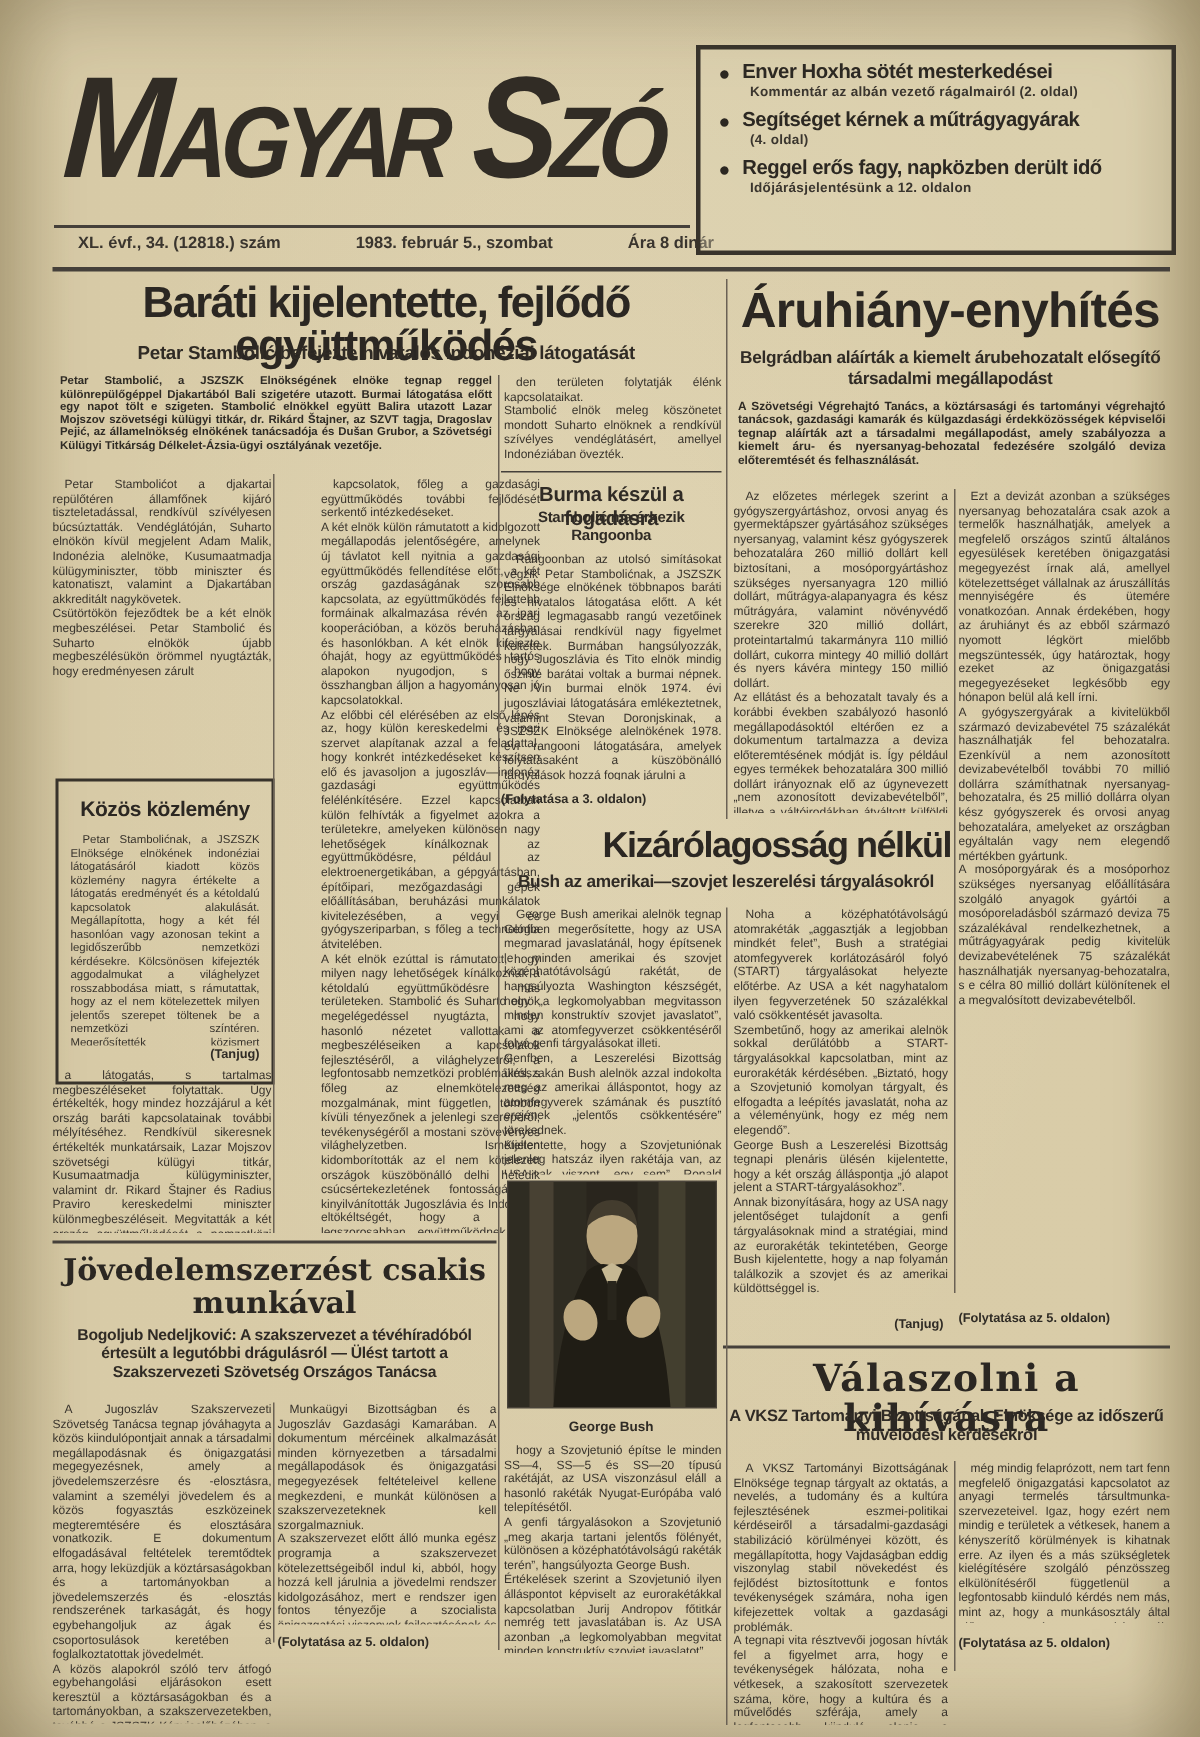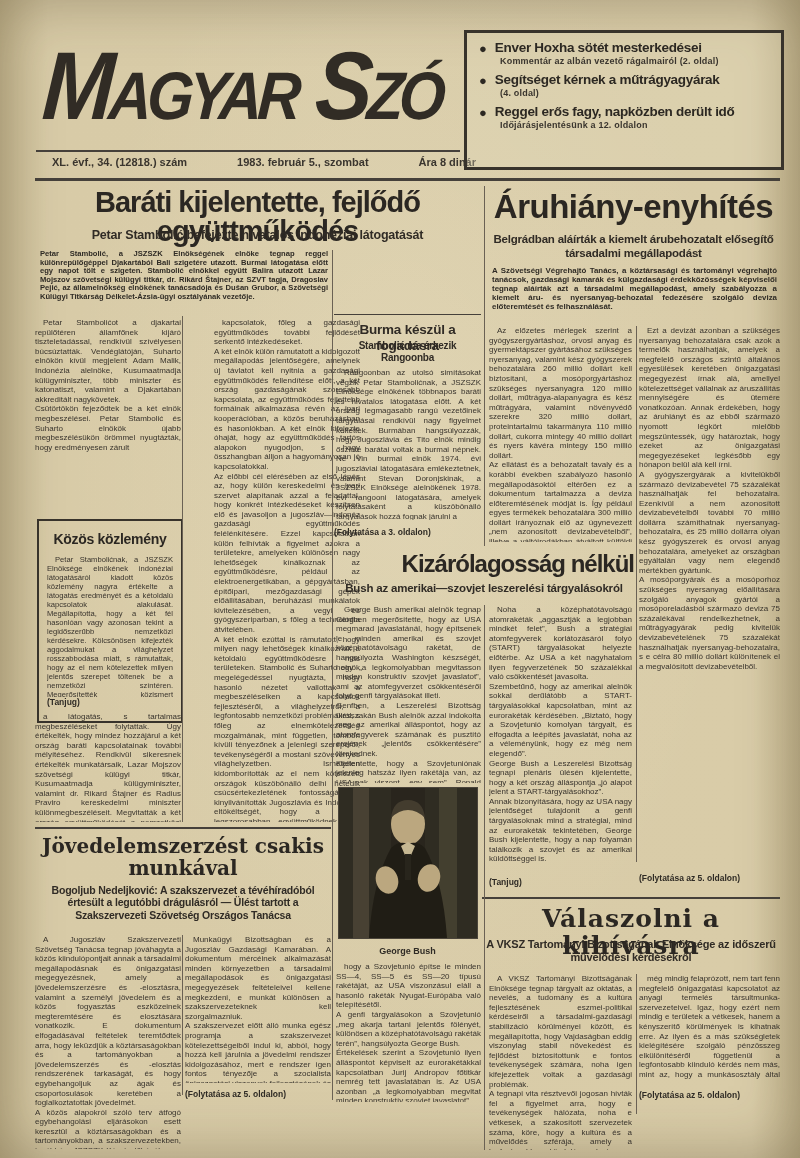--- a/index.html
+++ b/index.html
@@ -31,21 +31,21 @@
   .hl-bullet{font-size:13px;line-height:15px;margin-right:8px;color:#2c2822;}
   .hl-title{font-size:13.5px;font-weight:bold;letter-spacing:-.3px;color:#2c2822;line-height:1.1;}
   .hl-sub{font-size:9px;font-weight:bold;margin-left:21px;color:#3a352e;letter-spacing:.2px;}
   .headline-xl{font-weight:bold;text-align:center;color:#2b2722;letter-spacing:-1px;line-height:1;}
   .headline-serif{font-family:"DejaVu Serif", serif;font-weight:bold;text-align:center;color:#2b2722;line-height:1.08;}
   .subhead{font-weight:bold;text-align:center;color:#302b25;line-height:1.18;letter-spacing:-.2px;}
   .lead{font-weight:bold;font-size:7.6px;line-height:8.6px;text-align:justify;white-space:pre-line;overflow:hidden;color:#2f2b25;}
   .body{font-size:8px;line-height:9.6px;text-align:justify;white-space:pre-line;overflow:hidden;color:#38332c;}
   .body::first-letter{padding-left:8px;}
   .contnote{font-size:8.5px;font-weight:bold;text-align:left;color:#2f2b25;}
-  .signote{font-size:8.5px;font-weight:bold;color:#2f2b25;}
+  .signote{font-size:8.5px;font-weight:bold;text-align:right;color:#2f2b25;}
   .kbox{border:2px solid #38332b;padding:6px 8px;}
   .kbox-title{font-size:14px;font-weight:bold;text-align:center;margin:4px 0 8px 0;color:#2b2722;letter-spacing:-.3px;}
   .photo-frame{background:#24221d;overflow:hidden;box-shadow:0 0 0 1px #4a443a;}
   .caption{font-size:9px;font-weight:bold;text-align:center;color:#2f2b25;}
 </style>
 </head>
 <body>
 
 <div id="page">
 
@@ -80,20 +80,22 @@
         <span class="hl-bullet">●</span>
         <span class="hl-title">Reggel erős fagy, napközben derült idő</span>
       </div>
       <div class="hl-sub">Időjárásjelentésünk a 12. oldalon</div>
     </div>
   </div>
 
   <div class="abs headline-xl" style="left:35px;top:188px;width:445px;font-size:29px;">Baráti kijelentette, fejlődő együttműködés</div>
   <div class="abs subhead" style="left:35px;top:228px;width:445px;font-size:12.5px;">Petar Stambolić befejezte hivatalos indonéziai látogatását</div>
   <div class="abs lead" style="left:40px;top:250px;width:288px;height:64px;">Petar Stambolić, a JSZSZK Elnökségének elnöke tegnap reggel különrepülőgéppel Djakartából Bali szigetére utazott. Burmai látogatása előtt egy napot tölt e szigeten. Stambolić elnökkel együtt Balira utazott Lazar Mojszov szövetségi külügyi titkár, dr. Rikárd Štajner, az SZVT tagja, Dragoslav Pejić, az államelnökség elnökének tanácsadója és Dušan Grubor, a Szövetségi Külügyi Titkárság Délkelet-Ázsia-ügyi osztályának vezetője.</div>
+  <div class="abs body" style="left:336px;top:250px;width:145px;height:62px;">den területen folytatják élénk kapcsolataikat.
+Stambolić elnök meleg köszönetet mondott Suharto elnöknek a rendkívül szívélyes vendéglátásért, amellyel Indonéziában övezték.</div>
 
   <div class="abs body" style="left:35px;top:318px;width:146px;height:182px;">Petar Stambolićot a djakartai repülőtéren államfőnek kijáró tiszteletadással, rendkívül szívélyesen búcsúztatták. Vendéglátóján, Suharto elnökön kívül megjelent Adam Malik, Indonézia alelnöke, Kusumaatmadja külügyminiszter, több miniszter és katonatiszt, valamint a Djakartában akkreditált nagykövetek.
 Csütörtökön fejeződtek be a két elnök megbeszélései. Petar Stambolić és Suharto elnökök újabb megbeszélésükön örömmel nyugtázták, hogy eredményesen zárult</div>
 
   <div class="abs kbox" style="left:37px;top:519px;width:126px;height:188px;">
     <div class="kbox-title">Közös közlemény</div>
     <div class="body" style="height:142px;font-size:7.6px;line-height:9px;">Petar Stambolićnak, a JSZSZK Elnöksége elnökének indonéziai látogatásáról kiadott közös közlemény nagyra értékelte a látogatás eredményét és a kétoldalú kapcsolatok alakulását. Megállapította, hogy a két fél hasonlóan vagy azonosan tekint a legidőszerűbb nemzetközi kérdésekre. Kölcsönösen kifejezték aggodalmukat a világhelyzet rosszabbodása miatt, s rámutattak, hogy az el nem kötelezettek milyen jelentős szerepet töltenek be a nemzetközi színtéren. Megerősítették közismert álláspontjukat a Közel-Keletről, a palesztinokról, Kambodzsáról, Afganisztánról, Namíbiáról, az Indiai-óceán térségéről és más jelentős kérdésről.</div>
     <div class="signote">(Tanjug)</div>
   </div>
 

